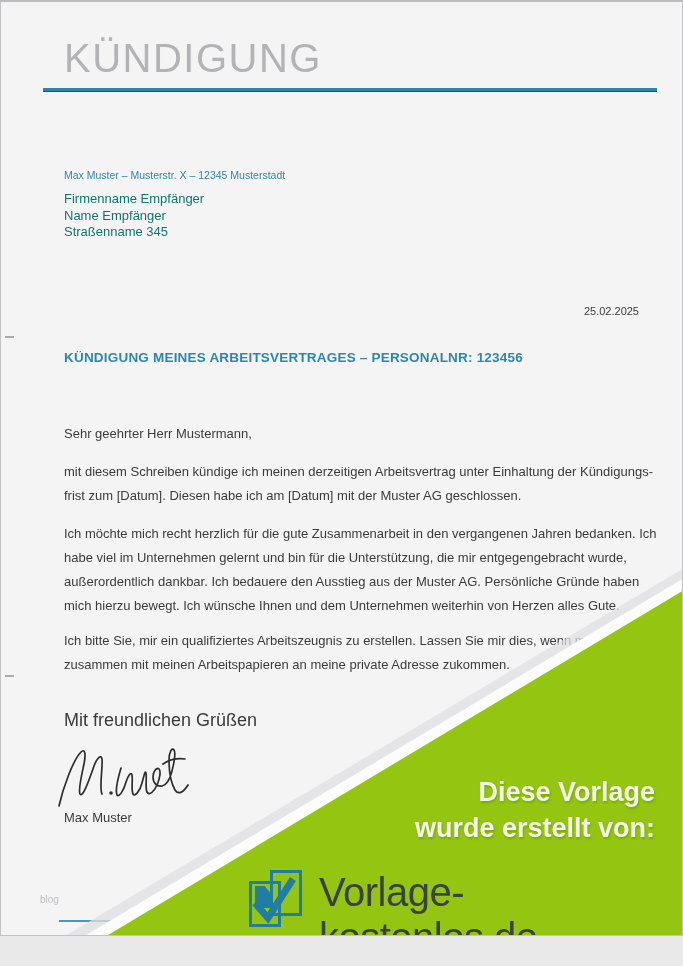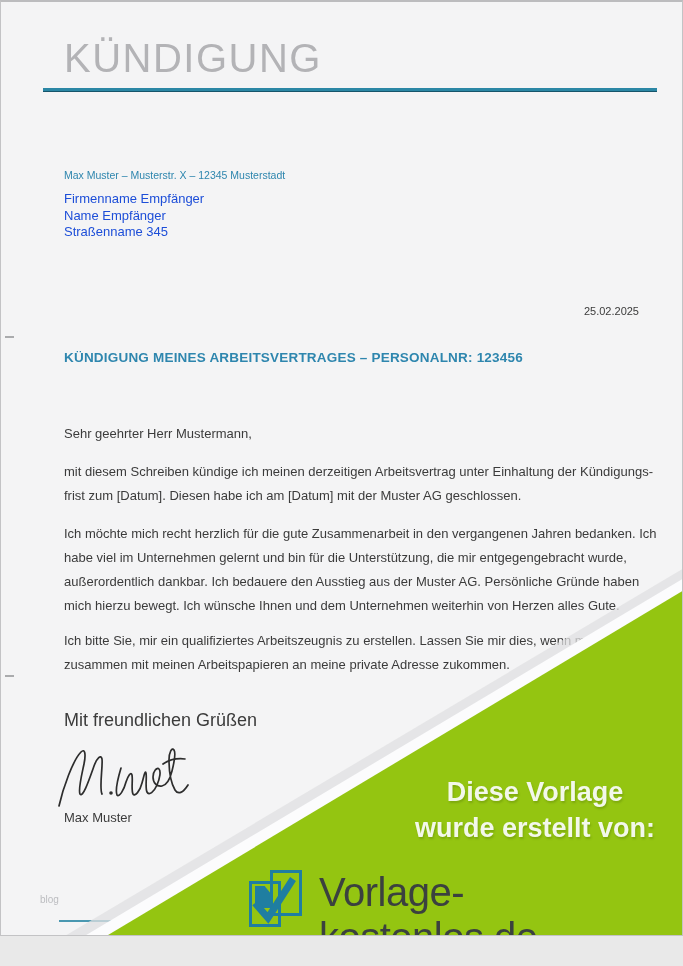--- a/index.html
+++ b/index.html
@@ -28,42 +28,42 @@
     border-bottom:1px solid #16556b;
   }
   .fold-mark{left:4px;width:9px;height:2px;background:#aaabad;}
   .fold-1{top:334px;}
   .fold-2{top:673px;}
 
   .sender-line{
     left:63px;top:167px;
     font-size:10.5px;font-weight:normal;color:#2e86ae;
   }
-  .recipient{left:63px;top:189px;font-size:13px;line-height:16.5px;color:#1d4ed8;}
+  .recipient{left:63px;top:189px;font-size:13px;line-height:16.5px;color:#0f766e;}
   .date{top:303px;right:43px;font-size:11px;color:#3b3b3b;}
   .subject{
     left:63px;top:348px;
     font-size:13.5px;font-weight:bold;color:#2e86ae;letter-spacing:.2px;
   }
 
   .body-text{left:63px;top:420px;width:600px;font-size:13px;line-height:24px;color:#3b3b3b;}
   .body-text p{margin:0 0 14px 0;white-space:pre-line;}
 
   .closing{left:63px;top:708px;font-size:18px;}
   .signature{left:50px;top:736px;}
   .signer{left:63px;top:808px;font-size:13px;}
 
   .footer-blog{left:39px;top:892px;font-size:10px;color:#bcbdc0;}
   .footer-line{left:58px;top:918px;width:96px;height:2px;background:#2b87a5;opacity:.85;}
 
   .banner-svg{left:0;top:0;width:683px;height:966px;z-index:5;pointer-events:none;}
 
   .banner-text{
     right:27px;top:772px;z-index:6;
-    text-align:center;
+    text-align:right;
     font-size:27px;line-height:36px;font-weight:bold;
     color:#f3f8ea;
     text-shadow:1px 2px 2px rgba(60,90,0,.25);
     margin-left:20px;
   }
 
   .brand{
     left:246px;top:868px;z-index:6;
     display:flex;align-items:flex-start;gap:8px;
   }

